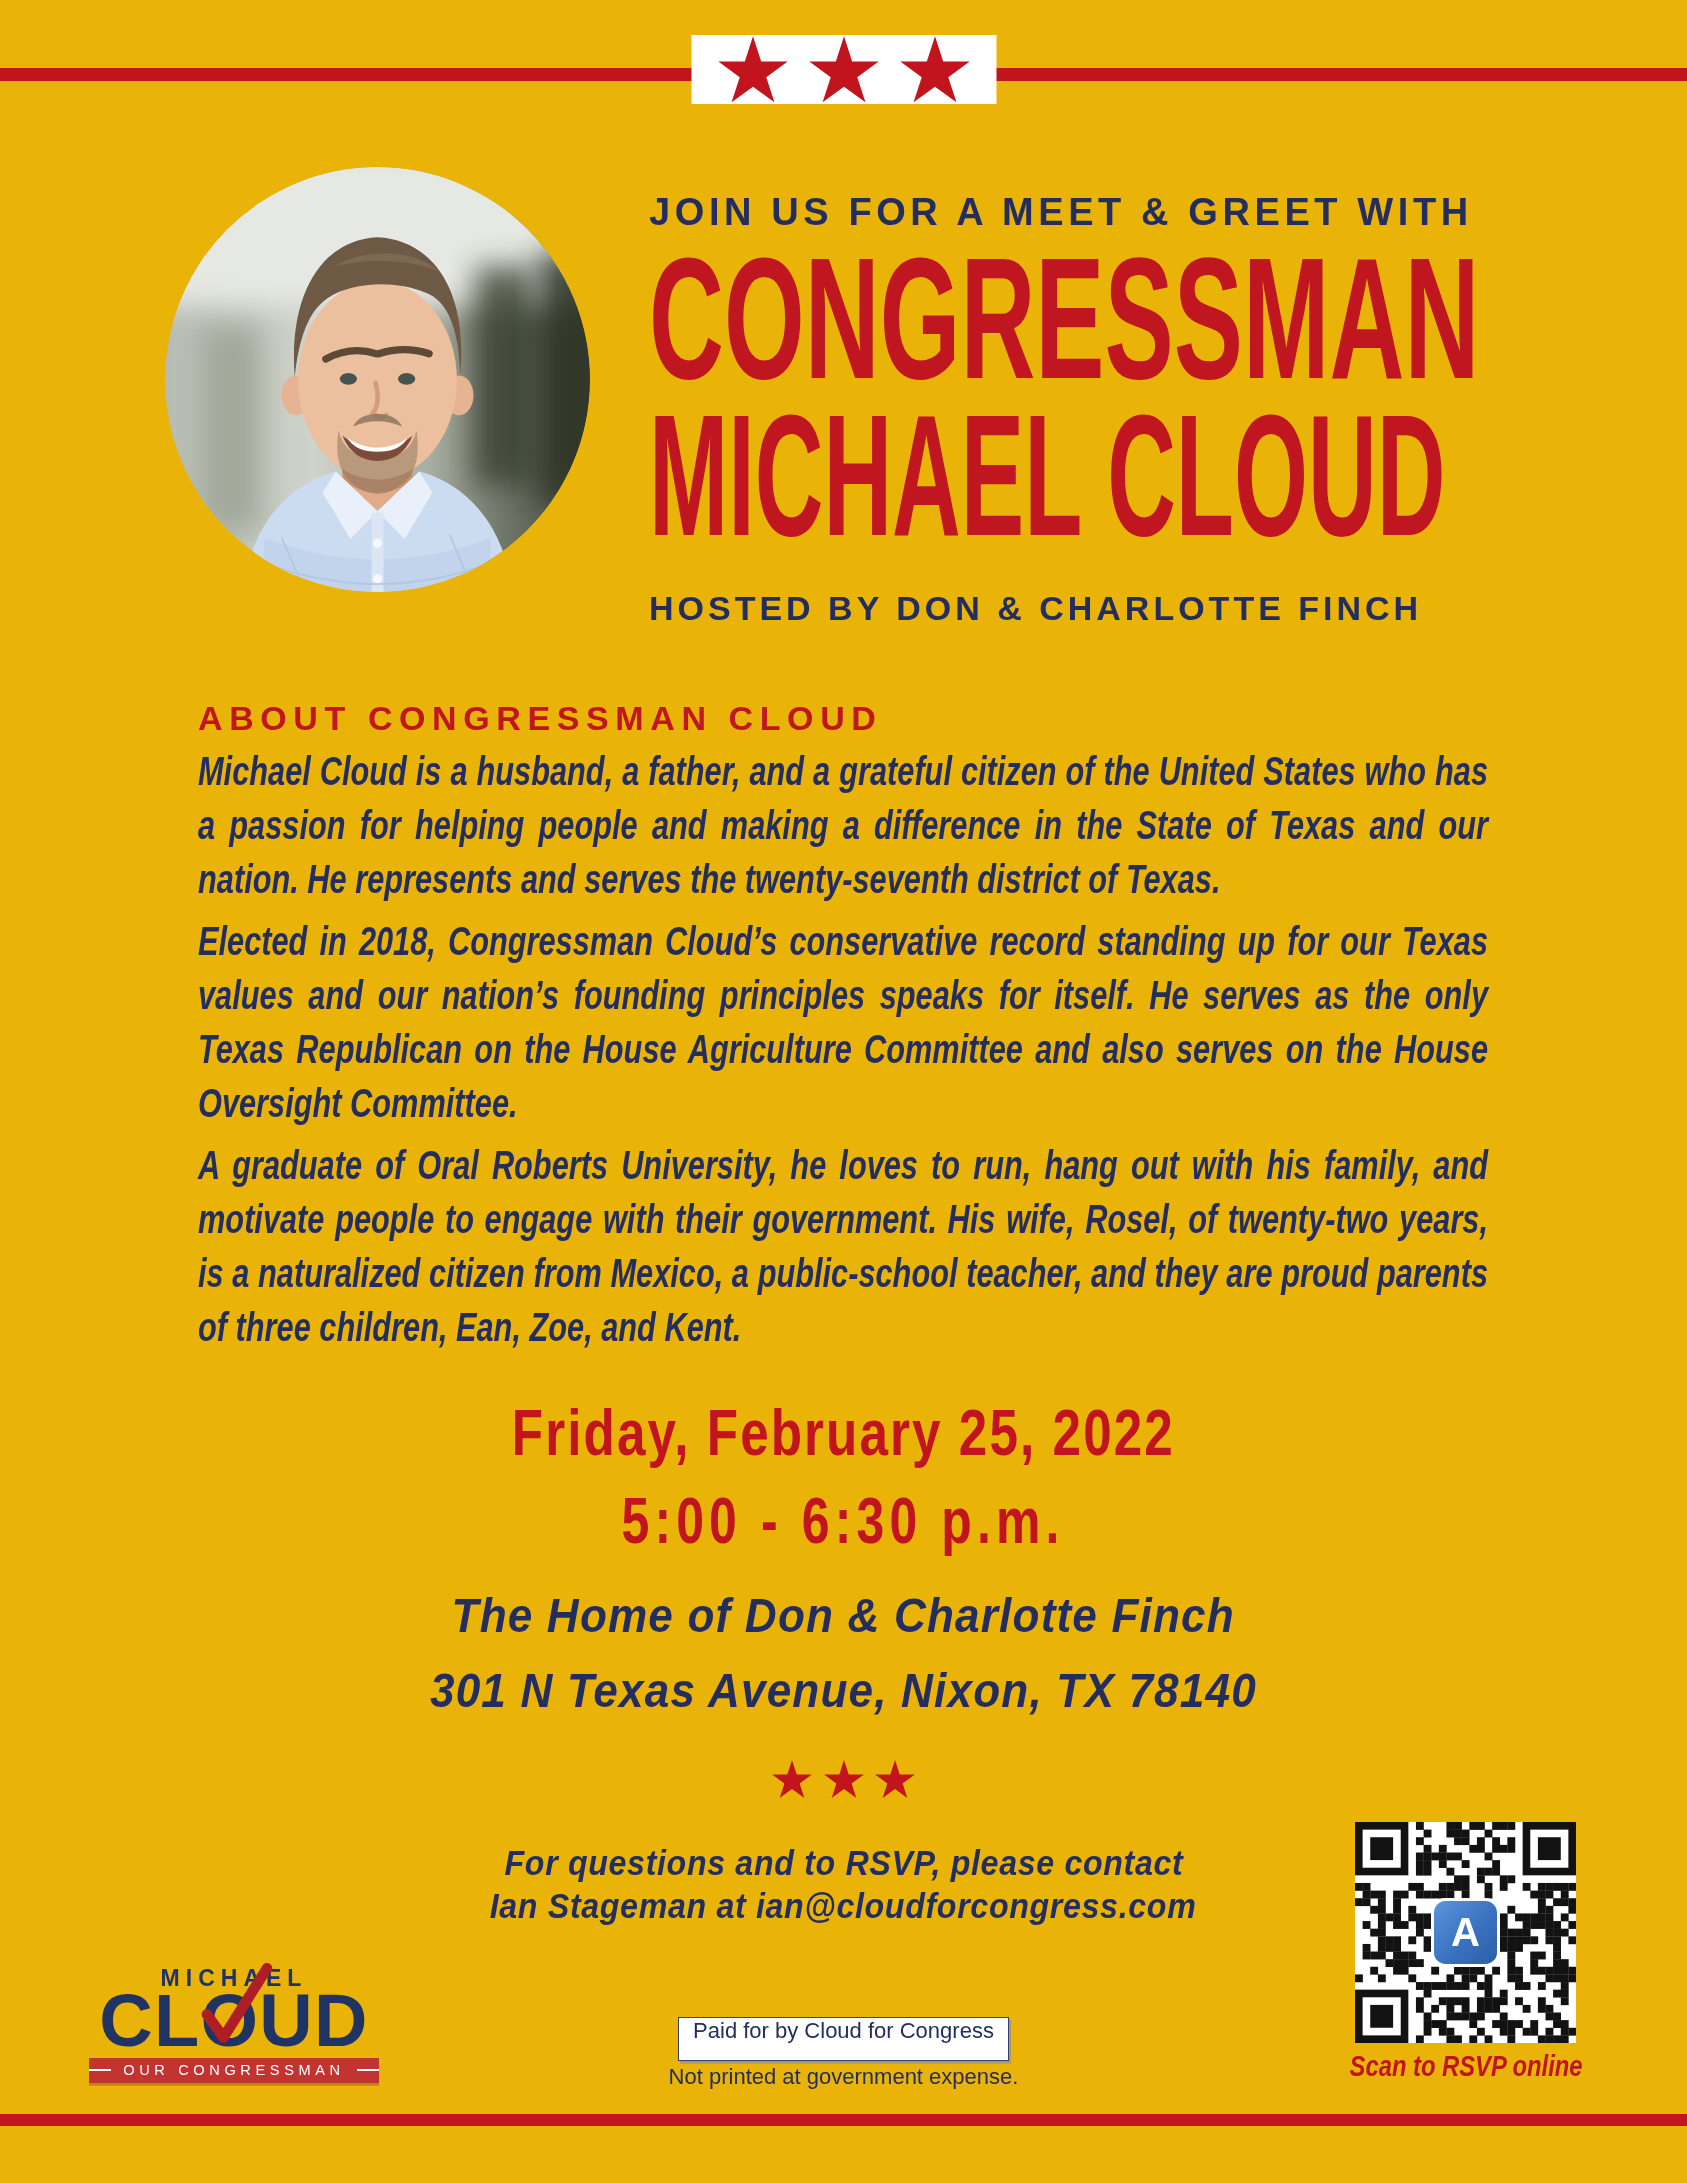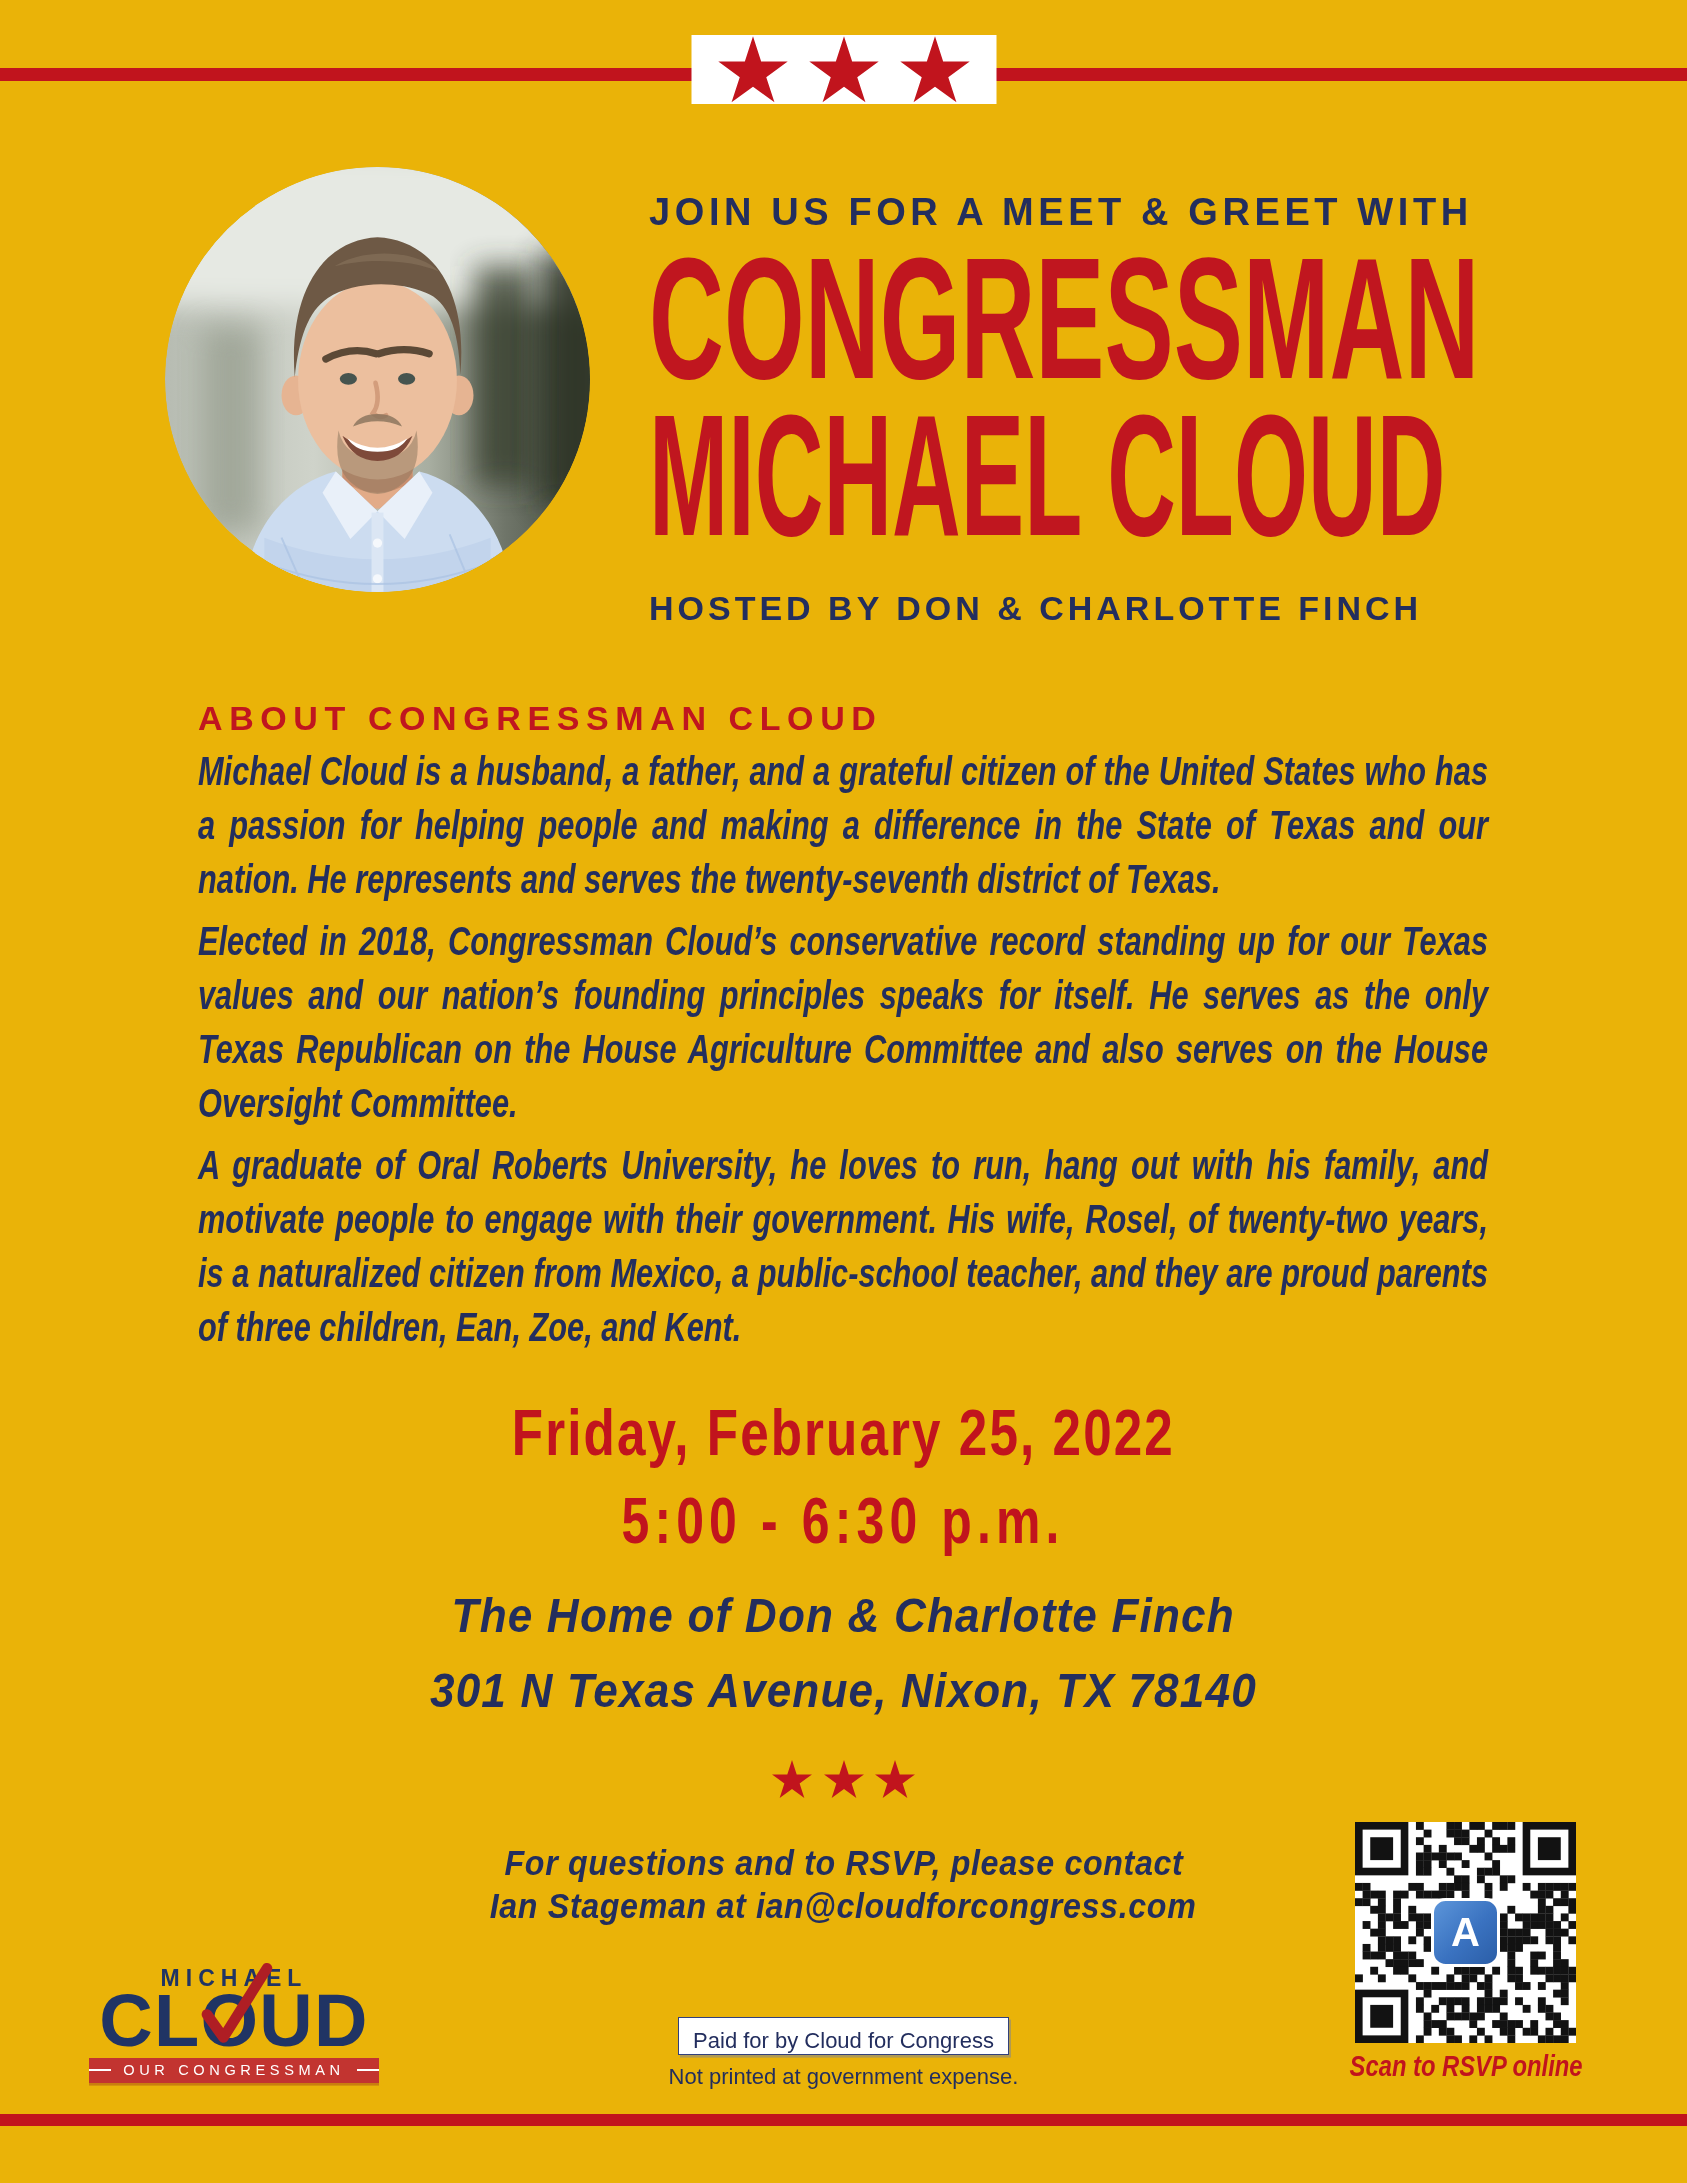--- a/index.html
+++ b/index.html
@@ -50,22 +50,22 @@
     font-size:23px;font-weight:bold;letter-spacing:6px;color:#203464;}
   .logo-last{position:absolute;left:0;top:26.5px;width:100%;text-align:center;
     font-size:74px;font-weight:bold;letter-spacing:1.3px;color:#203464;line-height:1;}
   .logo-check{position:absolute;left:0;top:0;width:298px;height:132px;pointer-events:none;}
   .logo-banner{position:absolute;left:4px;top:101px;width:290px;height:24.5px;background:#C23430;
     display:flex;align-items:center;justify-content:center;gap:12px;
     box-shadow:0 2.6px 0 rgba(140,30,30,0.35);}
   .logo-banner-text{color:#ffffff;font-size:14.6px;font-weight:normal;letter-spacing:4.6px;white-space:nowrap;}
   .banner-dash{width:32px;height:2px;background:#ffffff;}
   
-  .paid-box{position:absolute;left:678px;top:2017px;width:331px;height:38px;
-    border:1.3px solid #31407C;background:#ffffff;display:flex;align-items:flex-end;justify-content:center;
+  .paid-box{position:absolute;left:678px;top:2017px;width:331px;height:44px;
+    border:1.3px solid #31407C;background:#ffffff;display:flex;align-items:flex-start;justify-content:center;
     box-shadow:2px 2.6px 0 rgba(120,130,155,0.5);}
   .paid-box span{font-size:22px;color:#232E5E;white-space:nowrap;}
   .not-printed{top:2064px;} .not-printed .cline{font-size:22px;color:#232E5E;transform:none;}
   
   .qr{position:absolute;left:1355px;top:1822px;width:221px;height:221px;background:#ffffff;}
   .qr svg{display:block;}
   .qr-logo{position:absolute;left:76px;top:76px;width:69px;height:69px;border-radius:14.6px;
     background:linear-gradient(135deg,#5C95DA 0%,#3A72C0 55%,#2B5EA7 100%);
     border:3.3px solid #ffffff;display:flex;align-items:center;justify-content:center;}
   .qr-logo span{color:#ffffff;font-size:40px;font-weight:bold;font-family:"Liberation Sans","DejaVu Sans",sans-serif;}

